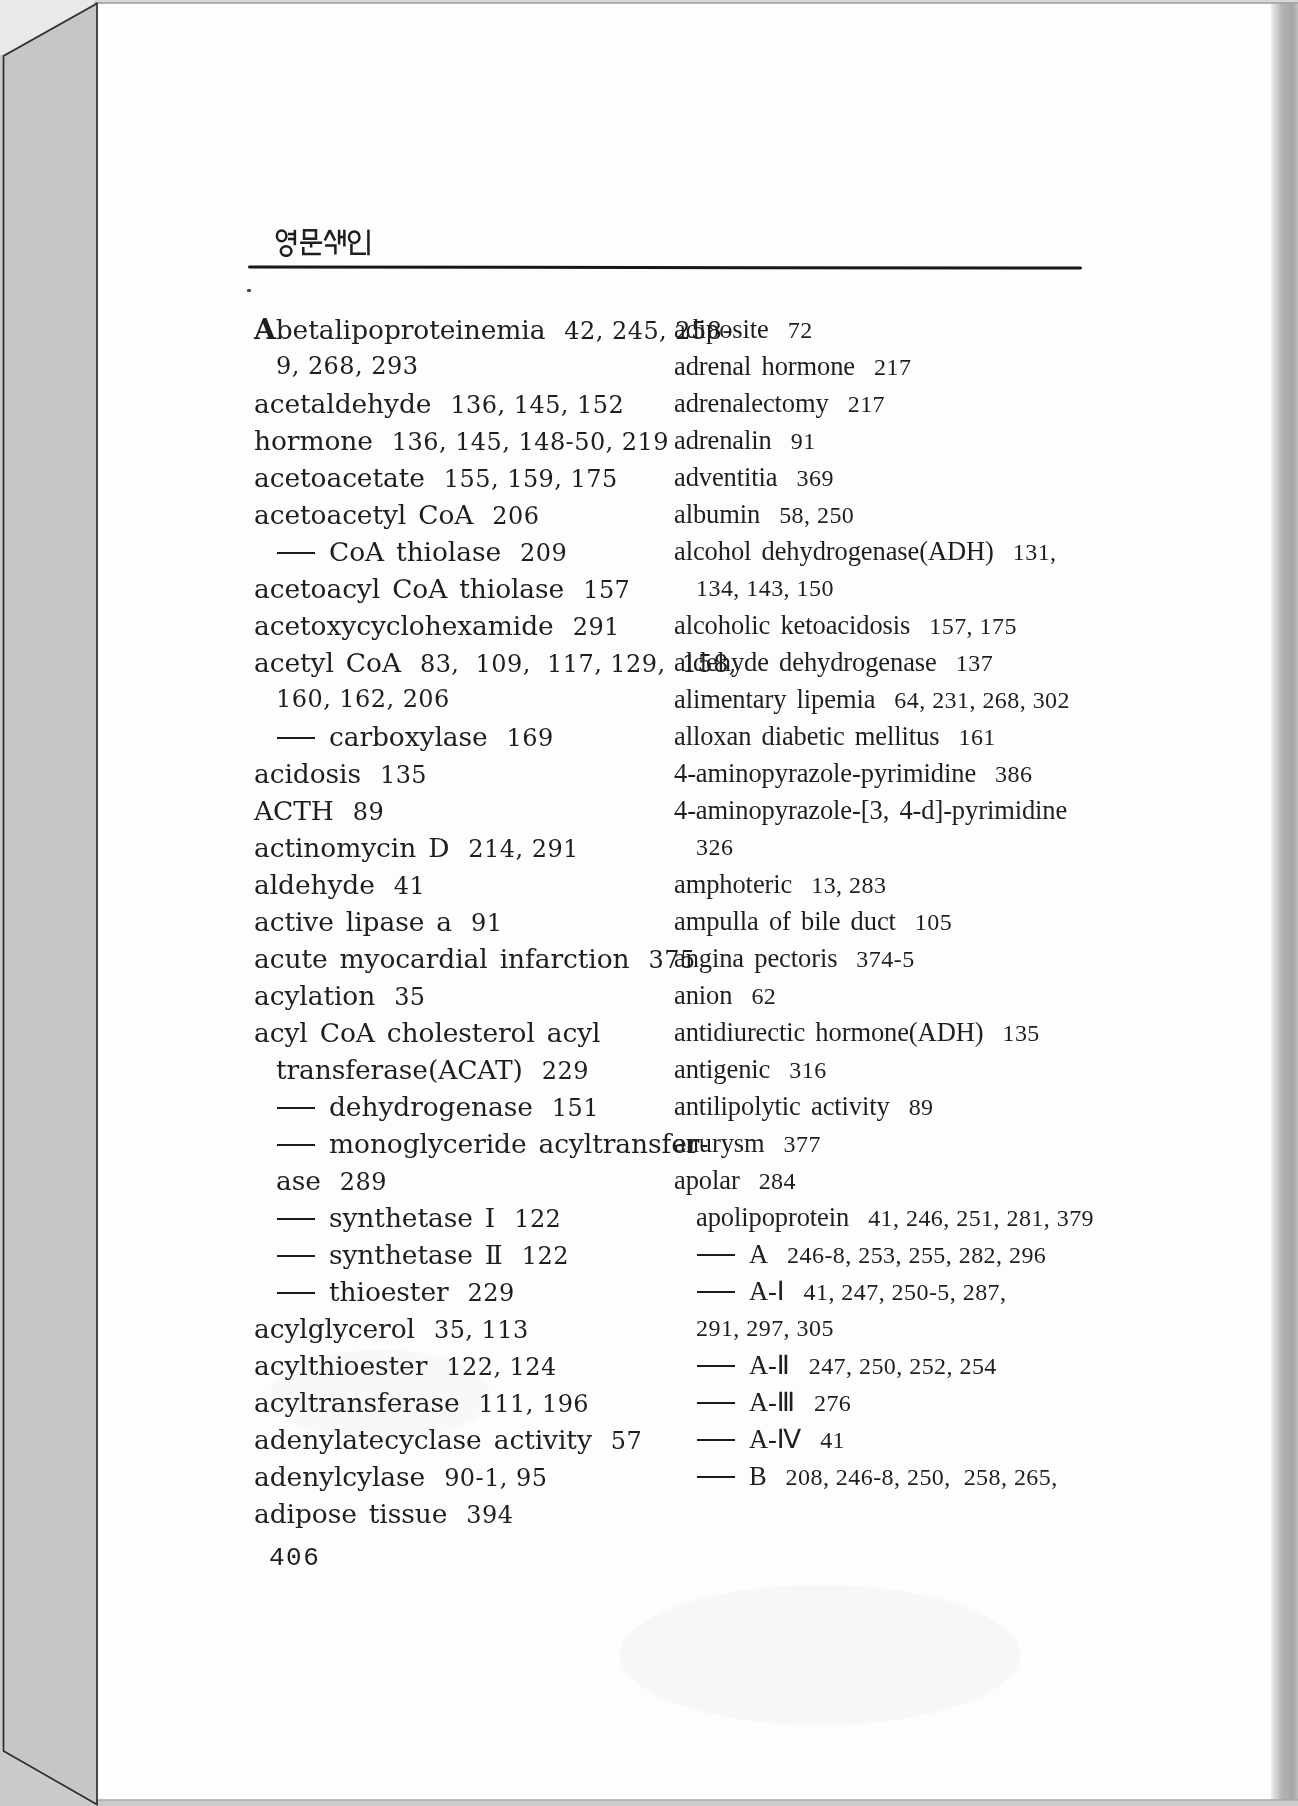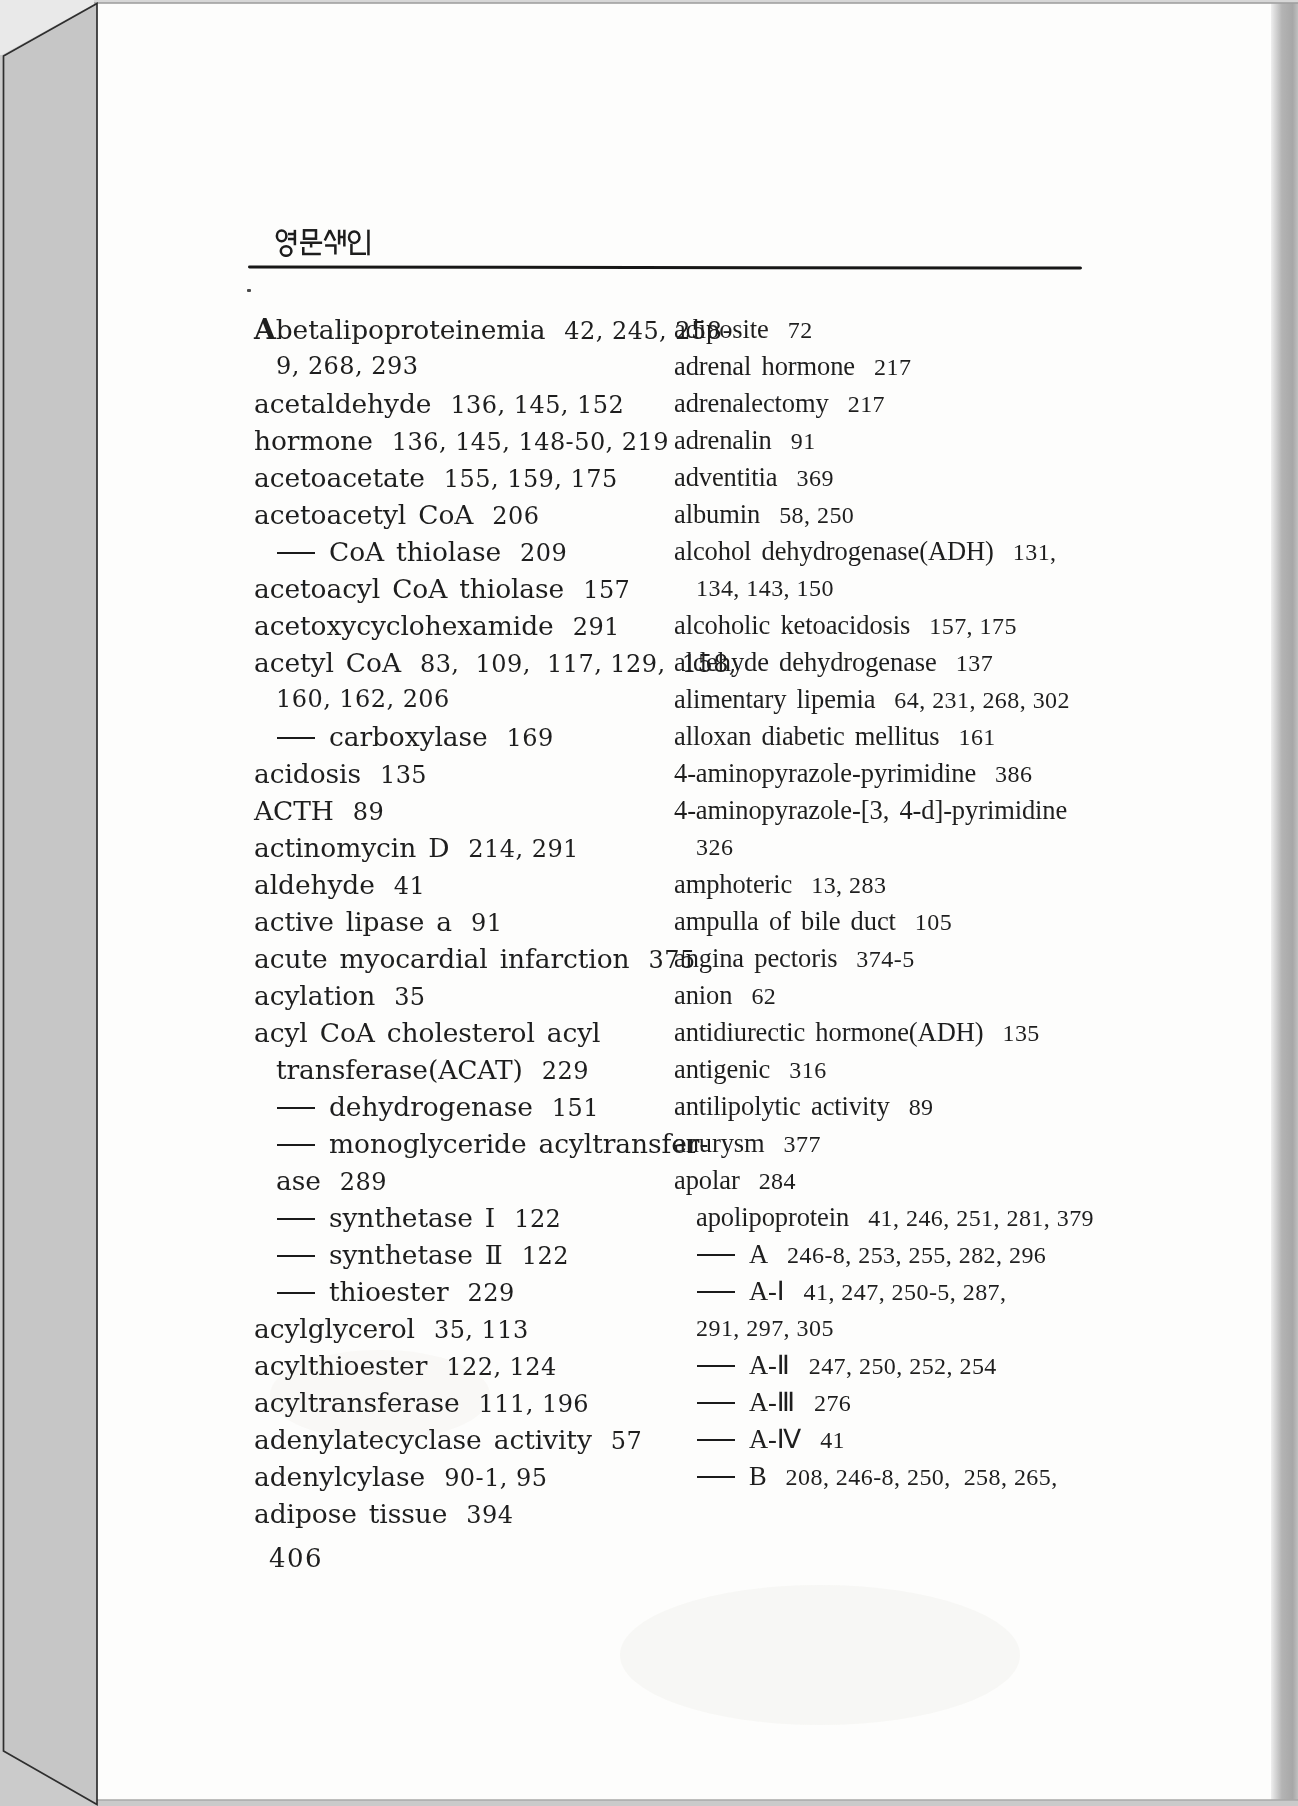--- a/index.html
+++ b/index.html
@@ -25,21 +25,21 @@
   .pages{font-size:24px;letter-spacing:0.45px;white-space:pre;}
   .pages.gap{margin-left:19px;text-align:center;}
   .dash{
     display:inline-block;width:38px;height:0;
     border-top:2.7px solid #1b1b1b;margin-right:14px;margin-left:1px;
     vertical-align:7px;
   }
   .lead-cap{font-weight:700;font-size:28px;letter-spacing:0;}
   .pagenum{
     position:absolute;left:172px;top:1540px;
-    font-size:26px;letter-spacing:1.5px;color:#1e1e1e;
+    font-size:26px;letter-spacing:1.5px;color:#1e1e1e;font-family:Liberation Mono, monospace;
   }
   .kglyphs path,.kglyphs rect,.kglyphs ellipse{
     fill:none;stroke:#1d1d1d;stroke-width:2.7;stroke-linecap:butt;
   }
 </style>
 </head>
 <body>
 
 <svg class="frame-svg" width="1298" height="1806" viewBox="0 0 1298 1806">
   <defs>

